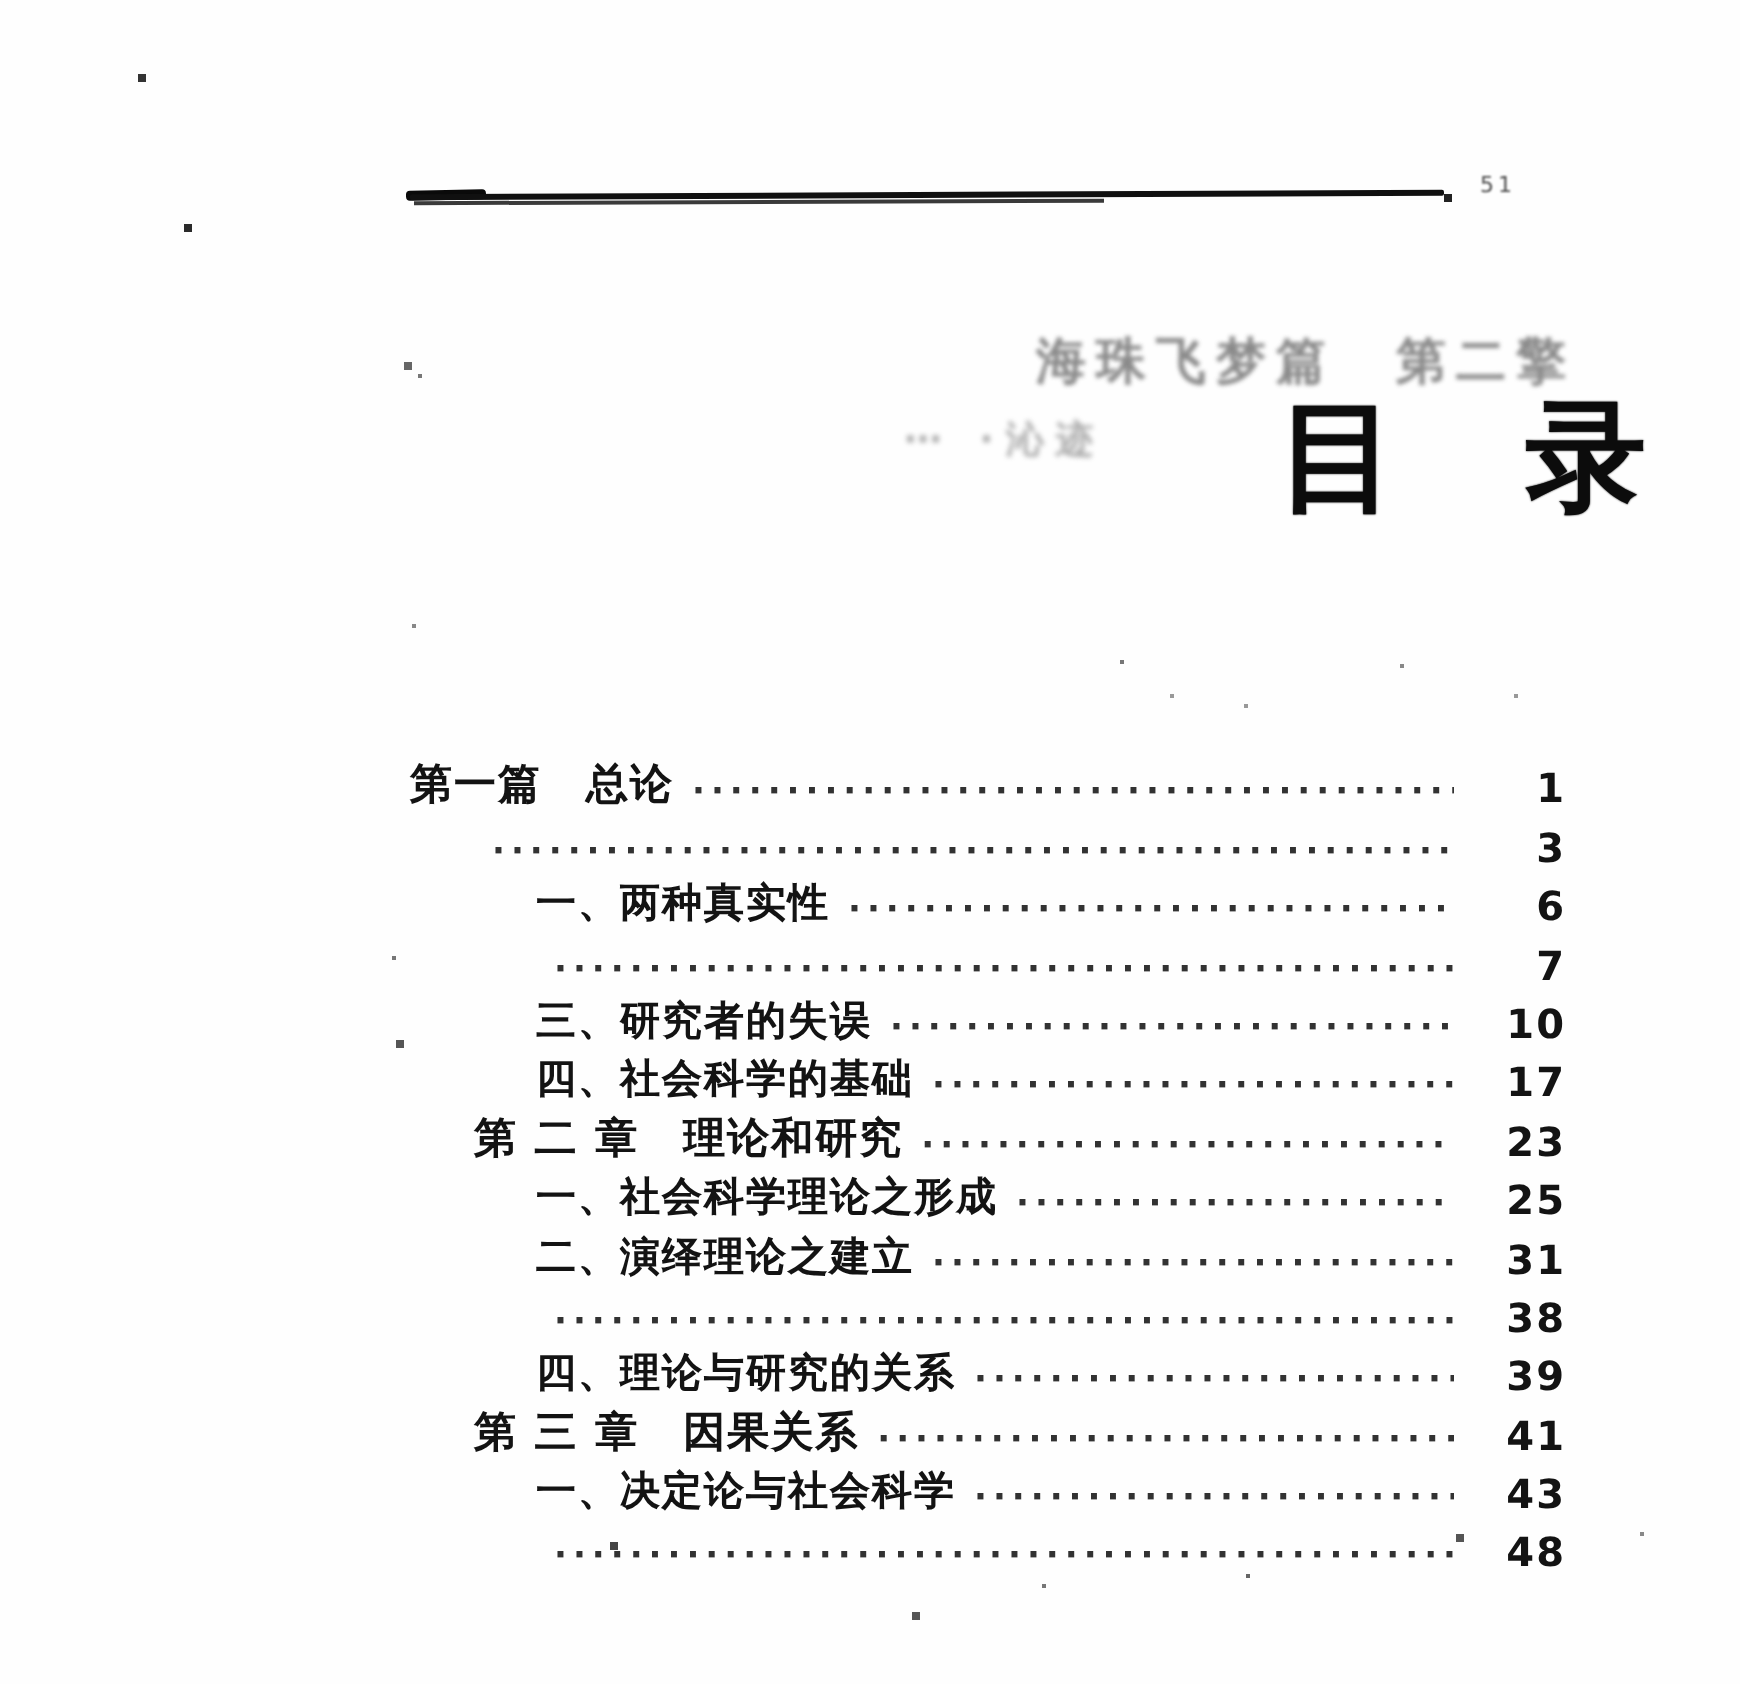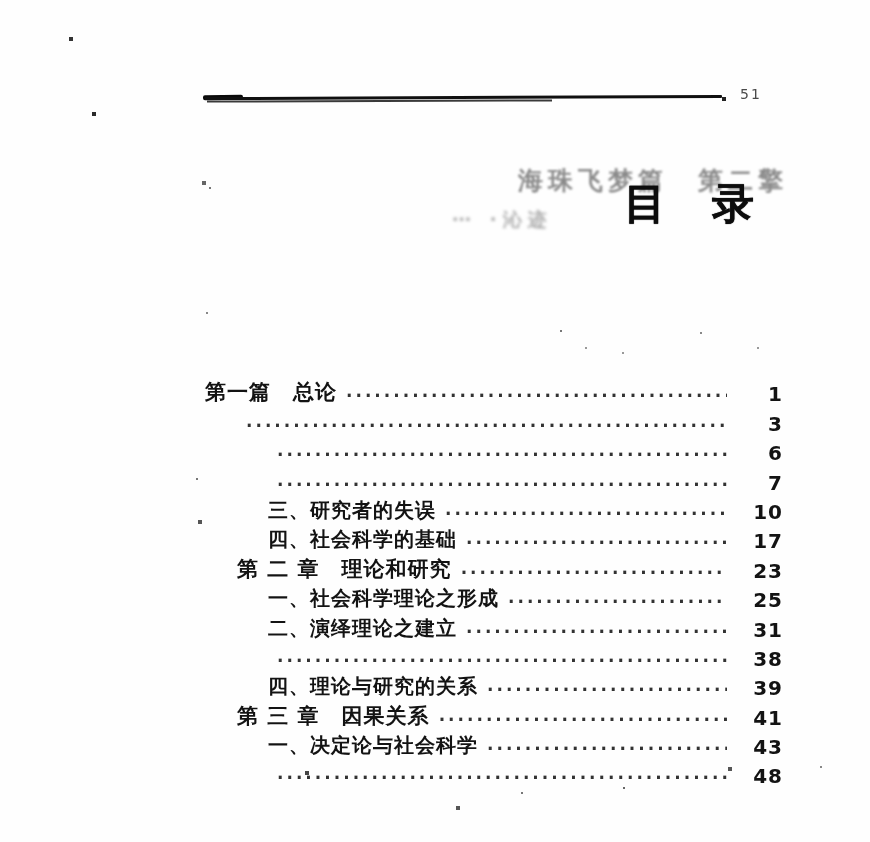--- a/index.html
+++ b/index.html
@@ -9,29 +9,29 @@
     font-family:"DejaVu Sans",sans-serif;
   }
   
   .rule-wrap{position:absolute;left:205px;top:95px;width:517px;height:8px;}
   .rule-main{position:absolute;left:0;top:1px;width:100%;height:3px;background:#101010;
     transform:rotate(-0.25deg);border-radius:1px;}
   .rule-echo{position:absolute;left:2px;top:5px;width:345px;height:1.5px;background:#3a3a3a;
     transform:rotate(-0.2deg);}
   .rule-blob{position:absolute;left:-2px;top:0;width:40px;height:5px;background:#0a0a0a;
     border-radius:2px;transform:rotate(-1deg);}
-  .corner-mark{position:absolute;left:740px;top:86px;font-size:14px;color:#4a4a4a;
+  .corner-mark{position:absolute;left:740px;top:86px;font-size:11px;color:#4a4a4a;
     filter:blur(0.4px);letter-spacing:2px;}
   
   .bleed{position:absolute;color:#6e6e6e;font-weight:700;filter:blur(1.1px);opacity:0.8;
     white-space:nowrap;}
   .bleed-top{left:518px;top:164px;font-size:25px;letter-spacing:5px;}
   .bleed-mid{left:452px;top:207px;font-size:19px;opacity:0.55;filter:blur(1.4px);letter-spacing:6px;}
   
-  .title{position:absolute;left:624px;top:181px;margin:0;font-size:42px;font-weight:900;
+  .title{position:absolute;left:624px;top:181px;margin:15px;font-size:60px;font-weight:900;
     color:#0c0c0c;letter-spacing:2px;text-shadow:0 0 1px #000;line-height:1.1;}
   
   .toc{position:absolute;left:205px;top:377px;width:578px;}
   .toc-row{display:flex;align-items:flex-end;height:29.4px;font-weight:700;font-size:21px;
     color:#131313;white-space:nowrap;}
   .toc-row.level-1{padding-left:32px;}
   .toc-row.level-2{padding-left:63px;font-size:20px;}
   .toc-label{flex:none;letter-spacing:1px;}
   .toc-leader{flex:1 1 auto;overflow:hidden;white-space:nowrap;font-size:17px;font-weight:700;
     letter-spacing:3px;color:#1c1c1c;margin:0 10px 0 9px;opacity:0.9;}
@@ -73,20 +73,21 @@
       <div class="toc-row level-0">
     <span class="toc-label">第一篇　总论</span>
     <span class="toc-leader">··························································································</span>
     <span class="toc-page">1</span>
   </div>
       <div class="toc-row level-1">
     <span class="toc-leader">··························································································</span>
     <span class="toc-page">3</span>
   </div>
       <div class="toc-row level-2">
+    <span class="toc-label">一、两种真实性</span>
     <span class="toc-leader">··························································································</span>
     <span class="toc-page">6</span>
   </div>
       <div class="toc-row level-2">
     <span class="toc-leader">··························································································</span>
     <span class="toc-page">7</span>
   </div>
       <div class="toc-row level-2">
     <span class="toc-label">三、研究者的失误</span>
     <span class="toc-leader">··························································································</span>

